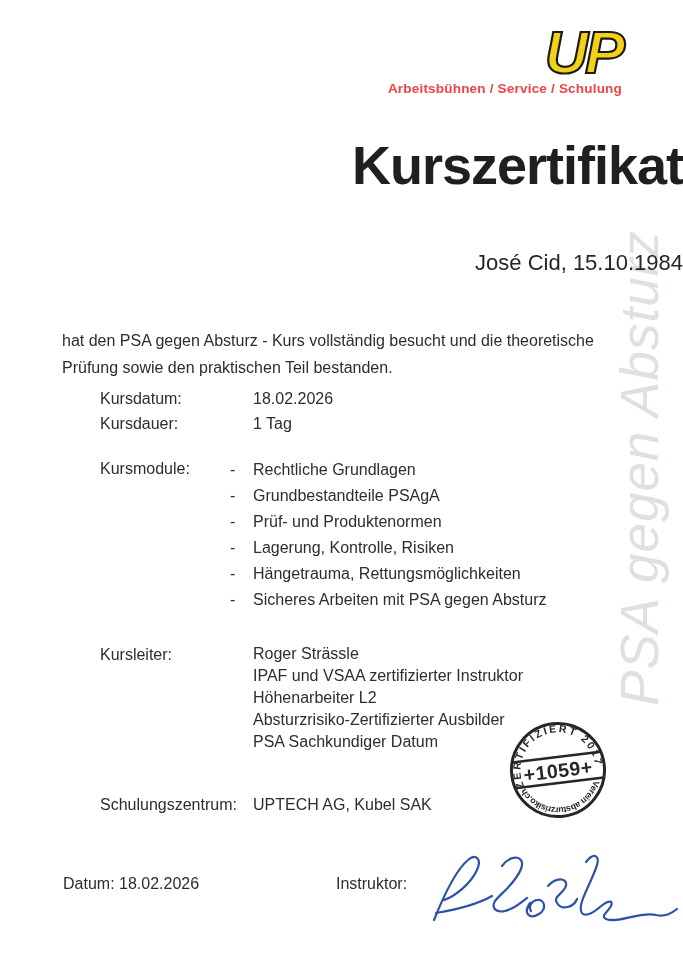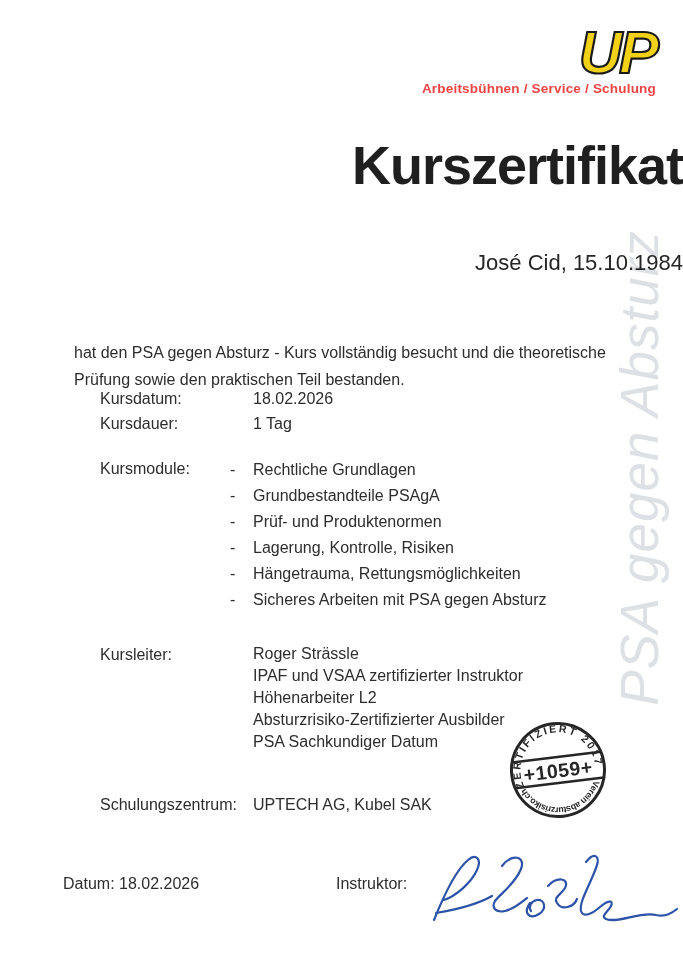--- a/index.html
+++ b/index.html
@@ -24,21 +24,21 @@
     font-size:53px;
     font-style:italic;
     letter-spacing:1px;
     color:#dde1e6;
     white-space:nowrap;
     z-index:0;
     user-select:none;
   }
   .content { position:absolute; inset:0; z-index:1; }
   
-  .logo { position:absolute; left:386px; top:14px; width:236px; text-align:right;margin-left:34px; }
+  .logo { position:absolute; left:386px; top:14px; width:236px; text-align:right; }
   .logo-line { display:flex; align-items:flex-end; justify-content:flex-end; height:64px; }
   .logo-up {
     font-size:60px; font-weight:bold; font-style:italic;
     letter-spacing:-3px; line-height:0.95;
     color:#f2d117;
     -webkit-text-stroke:2.2px #1a1a1a;
     transform:translateY(3px);
   }
   .logo-tech {
     font-size:50px; font-weight:bold; font-style:italic;
@@ -62,21 +62,21 @@
     color:#1f1f1f;
   }
   .recipient {
     position:absolute; left:0; right:0; top:250px;
     text-align:right;
     font-size:22px; font-weight:normal;
     color:#262626;
   }
   .intro {
     position:absolute; left:62px; top:327px; width:560px;
-    margin:12px;
+    margin:0;
     font-size:16px; line-height:27px;
   }
   
   .row { position:absolute; left:0; width:100%; font-size:16px; line-height:24px; }
   .row .lbl { position:absolute; left:68px; white-space:nowrap;margin-left:32px; }
   .row .val { position:absolute; left:253px; white-space:nowrap; }
   .row-kursdatum { top:387px; }
   .row-kursdauer { top:412px; }
   .row-kursmodule { top:457px; }
   .row-kursleiter { top:643px; }

